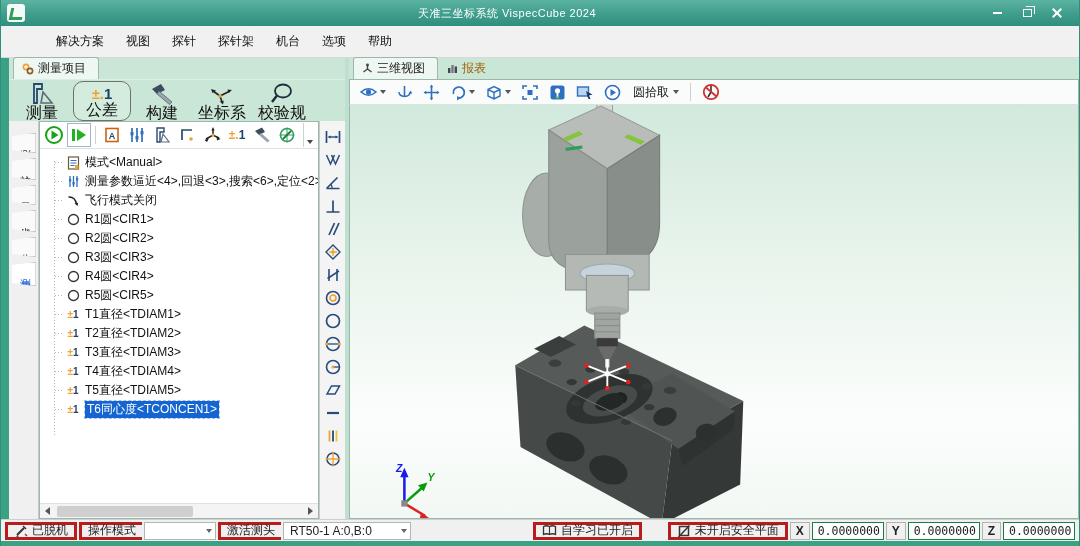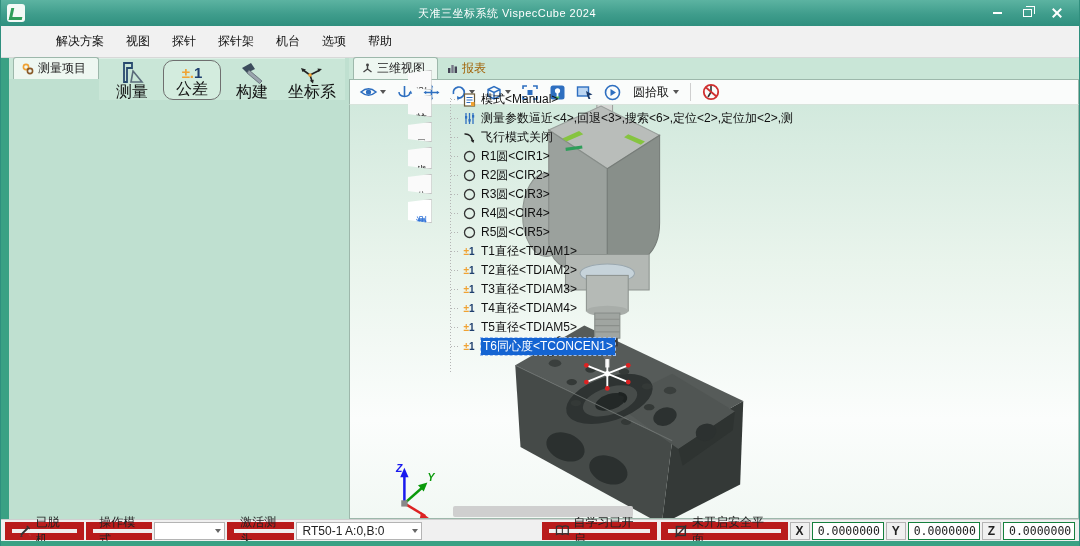--- a/index.html
+++ b/index.html
@@ -27,21 +27,21 @@
 
   
   .menubar { height:32px; background:#f1f1f1; border-bottom:1px solid #d8d8d8; display:flex;
              align-items:center; padding-left:44px; flex:none; }
   .menu-item { padding:2px 11px; color:#111; cursor:default; }
 
   
   .content { flex:1; display:flex; min-height:0; background:#bfe0d0; }
   .edge-strip { width:8px; background:#3aa184; flex:none; }
 
-  .left-col { width:336px; flex:none; display:flex; flex-direction:row; min-height:0;border-radius:17px; }
+  .left-col { width:336px; flex:none; display:flex; flex-direction:column; min-height:0;border-radius:17px; }
   .panel-tabs { height:21px; display:flex; align-items:flex-end; padding-left:4px; background:#c9e6d7; flex:none; }
   .ptab { display:flex; align-items:center; gap:4px; padding:2px 12px 2px 8px; font-size:12px;
           border:1px solid #9db8ab; border-bottom:none; border-radius:3px 3px 0 0; background:#eef7f1; }
   .ptab.inactive { background:transparent; border-color:transparent; color:#a16207; }
   .ribbon { height:42px; background:#c9e6d7; display:flex; align-items:center; padding:1px 4px; gap:2px;
             border-top:1px solid #dcefe5; flex:none; }
   .rbtn { width:58px; height:40px; display:flex; flex-direction:column; align-items:center; justify-content:center; gap:0; cursor:default; }
   .rbtn.selected { border:1px solid #6f6f6f; border-radius:10px; background:#d3ecde; }
   .rbtn .lab { font-size:16px; color:#111; line-height:13px; }
   .pm-big { font-weight:bold; font-size:15px; line-height:18px; }
@@ -98,21 +98,21 @@
   .vsep { width:1px; height:18px; background:#cfcfcf; margin:0 4px; }
   .vp-caret { width:0;height:0;border-left:3.5px solid transparent;border-right:3.5px solid transparent;border-top:4px solid #555; }
   .pick-label { font-size:12px; color:#111; padding:0 2px; }
   .viewport { flex:1; border:1px solid #9db8ab; border-top:none; min-height:0;
               background:linear-gradient(180deg,#d2e9dd 0%,#e9f4ec 38%,#fbfdfc 76%,#f2f8f4 100%); }
   .viewport svg { display:block; width:100%; height:100%; }
 
   
   .statusbar { height:22px; background:#f0f0f0; border-top:1px solid #cfcfcf; display:flex; align-items:center;
                padding:0 4px; gap:2px; flex:none; font-size:12px; }
-  .sbox { height:18px; border:7px solid #b91c1c; display:flex; align-items:center; gap:4px; padding:0 6px; background:#f0f0f0; }
+  .sbox { height:18px; border:3px solid #b91c1c; display:flex; align-items:center; gap:4px; padding:0 6px; background:#f0f0f0; }
   .scombo { height:18px; border:1px solid #b4b4b4; background:#fff; display:flex; align-items:center; justify-content:space-between; padding:0 3px 0 6px; }
   .scombo .vp-caret { border-top-color:#666; }
   .coordcell { height:18px; border:1px solid #15803d; background:#fff; display:flex; align-items:center; padding:0 5px;
                font-family:"DejaVu Sans Mono","Liberation Mono",monospace; font-size:11.5px; }
   .coordlab { height:18px; border:1px solid #b4b4b4; background:#f0f0f0; display:flex; align-items:center; padding:0 5px; font-weight:bold; }
   .bottom-strip { height:5px; background:#3aa184; flex:none; }
 </style>
 </head>
 <body>
 

